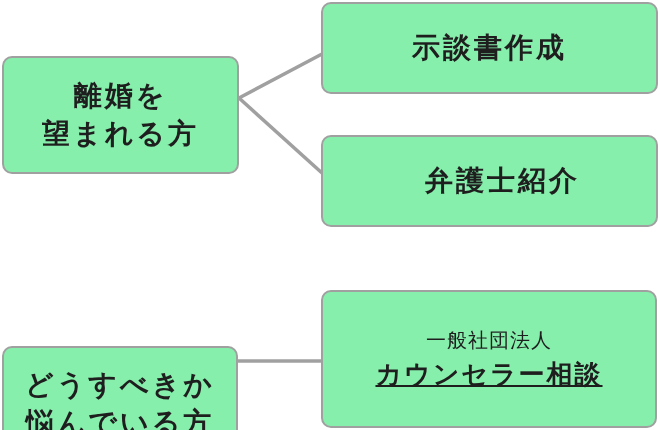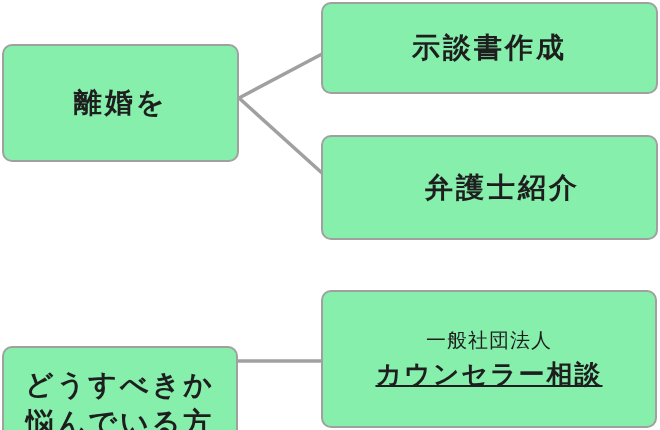--- a/index.html
+++ b/index.html
@@ -37,23 +37,23 @@
     color: #1e1e1e;
     z-index: 1;
   }
   .headline {
     font-weight: bold;
     font-size: 28px;
     letter-spacing: 3px;
     line-height: 38px;
     white-space: nowrap;
   }
-  .node-divorce   { left: 2px;   top: 44px;  width: 237px; height: 118px; }
+  .node-divorce   { left: 2px;   top: 56px;  width: 237px; height: 118px; }
   .node-settle    { left: 321px; top: 2px;   width: 337px; height: 92px;  }
-  .node-lawyer    { left: 321px; top: 135px; width: 337px; height: 105px; padding-left: 26px;  }
+  .node-lawyer    { left: 321px; top: 135px; width: 337px; height: 92px; padding-left: 26px;  }
   .node-worried   { left: 2px;   top: 302px; width: 236px; height: 116px; margin-top: 44px; }
   .node-counselor { left: 321px; top: 290px; width: 336px; height: 138px; align-items: center; }
   .sub-line {
     font-weight: normal;
     font-size: 20px;
     letter-spacing: 1px;
     line-height: 26px;
     white-space: nowrap;
   }
   .counselor-main {
@@ -72,20 +72,21 @@
 <div class="canvas">
 
   <svg class="connectors" viewBox="0 0 660 430" xmlns="http://www.w3.org/2000/svg" aria-hidden="true">
     <line x1="239" y1="98" x2="322" y2="54" stroke="#a0a0a0" stroke-width="3.5"></line>
     <line x1="239" y1="98" x2="322" y2="173" stroke="#a0a0a0" stroke-width="3.5"></line>
     <line x1="237" y1="361" x2="322" y2="361" stroke="#a0a0a0" stroke-width="3.5"></line>
   </svg>
 
   <div class="node node-divorce">
     <span class="headline">離婚を</span>
+    <span class="headline">望まれる方</span>
   </div>
 
   <div class="node node-settle">
     <span class="headline">示談書作成</span>
   </div>
 
   <div class="node node-lawyer">
     <span class="headline">弁護士紹介</span>
   </div>
 

